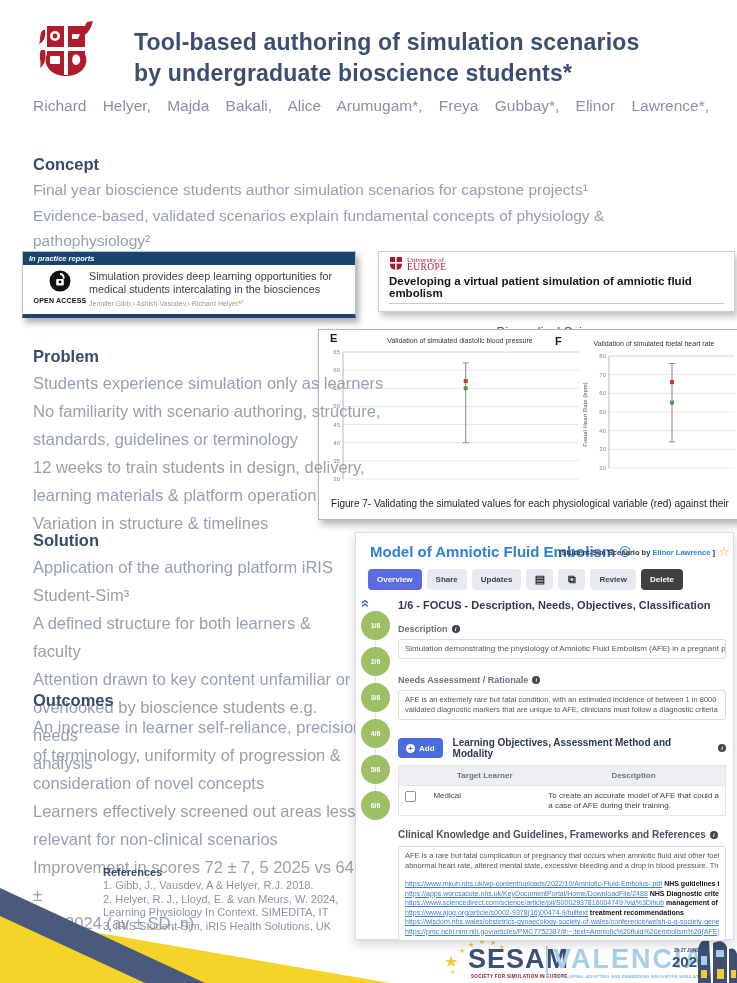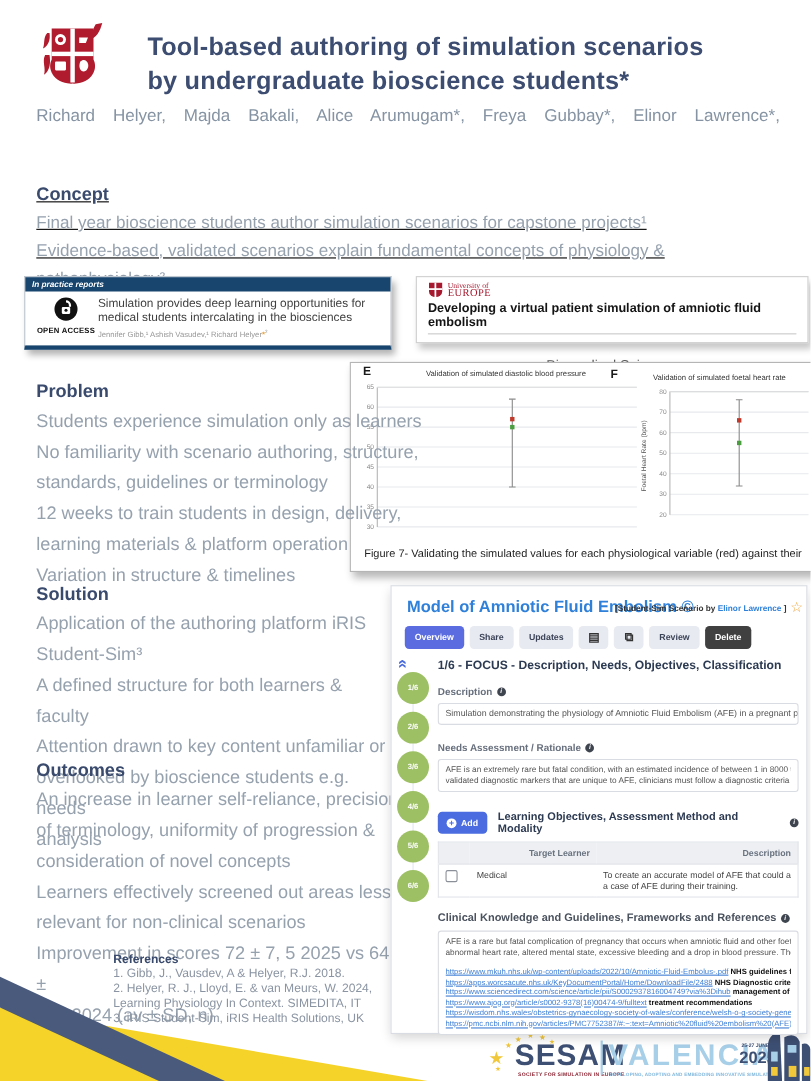--- a/index.html
+++ b/index.html
@@ -14,21 +14,21 @@
   .crest { left:38px; top:20px; width:56px; height:62px; }
   .title { left:134px; top:27px; width:560px; font-size:23px; line-height:31px;
            font-weight:bold; color:#3c4d71; letter-spacing:.2px; }
   .authors { left:33px; top:95px; width:676px; font-size:15.5px; line-height:21px;
              color:#8593a3; }
   .authors .jline { text-align:justify; text-align-last:justify; }
 
   
   .section h2 { font-size:16.5px; color:#394a6d; font-weight:bold; margin-bottom:3px; }
   .section .lines div { font-size:15.5px; line-height:25.5px; color:#96a1ae; }
-  .sec-concept  { left:33px; top:168px; width:660px;text-decoration:underline; }
+  .sec-concept  { left:33px; top:155px; width:660px; }
   .sec-problem  { left:33px; top:347px; width:355px; z-index:2; }
   .sec-problem .lines div { font-size:16.5px; line-height:28px; }
   .sec-solution { left:33px; top:531px; width:330px; }
   .sec-solution .lines div { font-size:16.5px; line-height:28px; }
   .sec-outcomes { left:33px; top:691px; width:330px; }
   .sec-outcomes .lines div { font-size:16.5px; line-height:28px; }
   .sec-refs { left:103px; top:866px; width:260px; }
   .sec-refs h2 { font-size:11px; margin-bottom:1px; }
   .sec-refs .lines div { font-size:11px; line-height:13.5px; color:#8a94a2; }
 
@@ -107,21 +107,21 @@
             padding:4px 6px; font-size:8px; color:#555; line-height:10px; margin-top:5px;
             overflow:hidden; white-space:nowrap; }
   .add-row { display:flex; align-items:center; gap:10px; margin-top:17px; }
   .add-btn { height:20px; padding:0 8px; background:#4a6ce0; border:none; border-radius:4px;
              color:#fff; font-size:8px; font-weight:bold; font-family:inherit;
              display:flex; align-items:center; gap:4px; }
   .add-circle { width:9px; height:9px; border-radius:50%; background:#fff; color:#4a6ce0;
                 font-size:8px; line-height:9px; text-align:center; font-weight:bold; }
   .obj-label { font-size:10px; font-weight:bold; color:#2c3a52; display:flex; align-items:center; gap:4px;}
   .iris-table { width:100%; border-collapse:collapse; margin-top:6px; border:1px solid #e2e4ea; }
-  .iris-table th { background:#edeff3; font-size:8px; color:#6a7380; text-align:right;
+  .iris-table th { background:#edeff3; font-size:8px; color:#6a7380; text-align:center;
                    font-weight:bold; padding:5px 6px; }
   .iris-table td { font-size:8px; color:#444; padding:5px 6px; vertical-align:top;
                    border-top:1px solid #e2e4ea; }
   .td-desc { font-size:7.5px; line-height:9.5px; white-space:nowrap; overflow:hidden; }
   .checkbox { width:11px; height:11px; border:1.5px solid #8a8f98; border-radius:2px;
               display:inline-block; background:#fff; }
   .clin-box { margin-top:6px; white-space:normal; }
   .clin-text div { font-size:7.5px; color:#555; line-height:10px; white-space:nowrap; overflow:hidden; }
   .link-rows { margin-top:8px; }
   .link-row { font-size:7px; line-height:9.5px; white-space:nowrap; overflow:hidden; }

